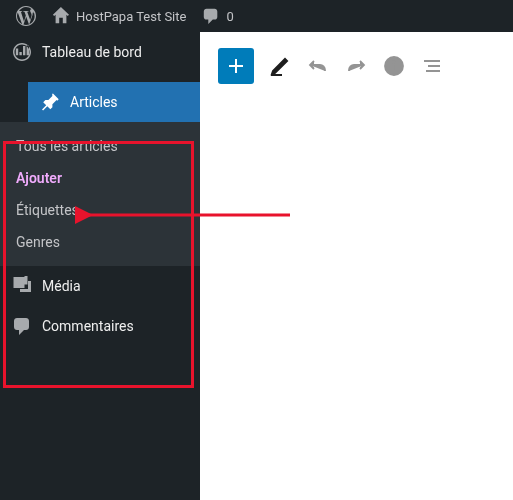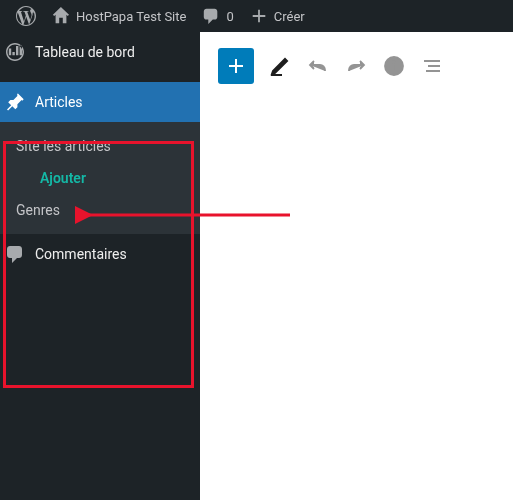--- a/index.html
+++ b/index.html
@@ -5,29 +5,29 @@
   * { box-sizing: border-box; margin: 0; padding: 0; }
   html, body { width: 513px; height: 500px; font-family: -apple-system, BlinkMacSystemFont, "Segoe UI", Roboto, sans-serif; overflow: hidden; }
   
   .adminbar { background: #1d2327; color: #c3c4c7; height: 32px; display: flex; align-items: center; padding: 0 8px; font-size: 13px; }
   .adminbar-item { display: flex; align-items: center; gap: 6px; padding: 16px 8px; height: 100%; cursor: pointer; }
   .adminbar-item svg { fill: #a7aaad; }
   
   .layout { display: flex; height: calc(500px - 32px); }
   
   .sidebar { width: 200px; background: #1d2327; color: #c3c4c7; font-size: 14px; position: relative; }
-  .menu-item { display: flex; align-items: center; gap: 10px; padding: 10px 5px; cursor: pointer; color: #eee; }
+  .menu-item { display: flex; align-items: center; gap: 10px; padding: 10px 12px; cursor: pointer; color: #eee; }
   .menu-item svg { fill: #a7aaad; width: 20px; height: 20px; flex-shrink: 0; }
   .menu-item.current { background: #2271b1; color: #fff; }
   .menu-item.current svg { fill: #fff; }
   .menu-arrow { position: absolute; right: -8px; width: 0; height: 0; border-top: 8px solid transparent; border-bottom: 8px solid transparent; border-left: 8px solid #2271b1; }
   
   .submenu { background: #2c3338; padding: 8px 0; }
   .submenu-item { padding: 8px 12px 8px 16px; color: #c3c4c7; cursor: pointer; font-size: 14px; }
-  .submenu-item.current { color: #14b8a6; font-weight: 600; margin-left: 24px; }
+  .submenu-item.current { color: #f0abfc; font-weight: 600; }
   
   .highlight-box { position: absolute; border: 3px solid #e8132c; pointer-events: none; }
   .hl-submenu { top: 109px; left: 3px; width: 191px; height: 247px; }
   
   .annotation-arrow { position: absolute; top: 205px; left: 75px; width: 220px; height: 20px; pointer-events: none; z-index: 100; }
   
   .editor { flex: 1; background: #fff; position: relative; }
   .editor-toolbar { display: flex; align-items: center; gap: 14px; padding: 16px 18px; }
   .btn-add { width: 36px; height: 36px; background: #1e1e1e; background: #007cba; border-radius: 3px; display: flex; align-items: center; justify-content: center; cursor: pointer; }
   .btn-add svg { fill: #fff; }
@@ -49,53 +49,54 @@
         <path d="M16 8.5l1.5 1.4 1.4-1.4-9-8.5L1 8.5l1.4 1.4L4 8.5V18h4v-6h4v6h4V8.5z"></path>
       </svg>
     <span>HostPapa Test Site</span>
   </div>
   <div class="adminbar-item">
     <svg width="18" height="18" viewBox="0 0 20 20">
         <path d="M5 2h9c1.7 0 3 1.3 3 3v6c0 1.7-1.3 3-3 3h-2l-5 5v-5H5c-1.7 0-3-1.3-3-3V5c0-1.7 1.3-3 3-3z"></path>
       </svg>
     <span>0</span>
   </div>
-  <div class="adminbar-item">
-    <svg width="18" height="18" viewBox="0 0 20 20">
-        <path d="M11 3H9v6H3v2h6v6h2v-6h6V9h-6V3z"></path>
-      </svg>
-    <span>Créer</span>
-  </div>
 </div>
 
 <div class="layout">
   <div class="sidebar">
     <div class="menu-item">
       <svg viewBox="0 0 20 20">
           <path d="M3.8 6.5h2.4v6.7H3.8V6.5zM11 4h2.4v9.2H11V4zM7.4 10h2.4v3.2H7.4V10zm7.2-6.5H17v9.7h-2.4V3.5zM10 1C5 1 1 5 1 10s4 9 9 9 9-4 9-9-4-9-9-9zm0 16.5c-4.1 0-7.5-3.4-7.5-7.5S5.9 2.5 10 2.5s7.5 3.4 7.5 7.5-3.4 7.5-7.5 7.5z"></path>
         </svg>
       <span>Tableau de bord</span>
     </div>
 
     <div style="height:10px;"></div>
 
-    <div class="menu-item current" style="position:relative;">
+    <div class="menu-item current" style="position:relative;margin-left:28px;">
       <svg viewBox="0 0 20 20">
           <path d="M12.7 1.3l6 6-1.4 1.4-.7-.7-4.2 4.2v3l-2.1 2.1-3-3-4.2 4.2L2 17.4l4.2-4.2-3-3L5.4 8h3l4.2-4.2-.7-.7L13.3.7l-.6.6z"></path>
         </svg>
       <span>Articles</span>
       <div class="menu-arrow"></div>
     </div>
 
     <div class="submenu">
-      <div class="submenu-item">Site les articles</div>
+      <div class="submenu-item">Tous les articles</div>
       <div class="submenu-item current">Ajouter</div>
+      <div class="submenu-item">Étiquettes</div>
       <div class="submenu-item">Genres</div>
     </div>
 
+    <div class="menu-item">
+      <svg viewBox="0 0 20 20">
+          <path d="M12.5 4V1h-11v11h3V8.5h11v-11h-3V4h-8v8h8V4z M8 16h11V5h-3v8h-8v3z"></path>
+        </svg>
+      <span>Média</span>
+    </div>
 
 
     <div class="menu-item">
       <svg viewBox="0 0 20 20">
           <path d="M5 2h9c1.7 0 3 1.3 3 3v6c0 1.7-1.3 3-3 3h-2l-5 5v-5H5c-1.7 0-3-1.3-3-3V5c0-1.7 1.3-3 3-3z"></path>
         </svg>
       <span>Commentaires</span>
     </div>
 
     <div class="highlight-box hl-submenu"></div>

